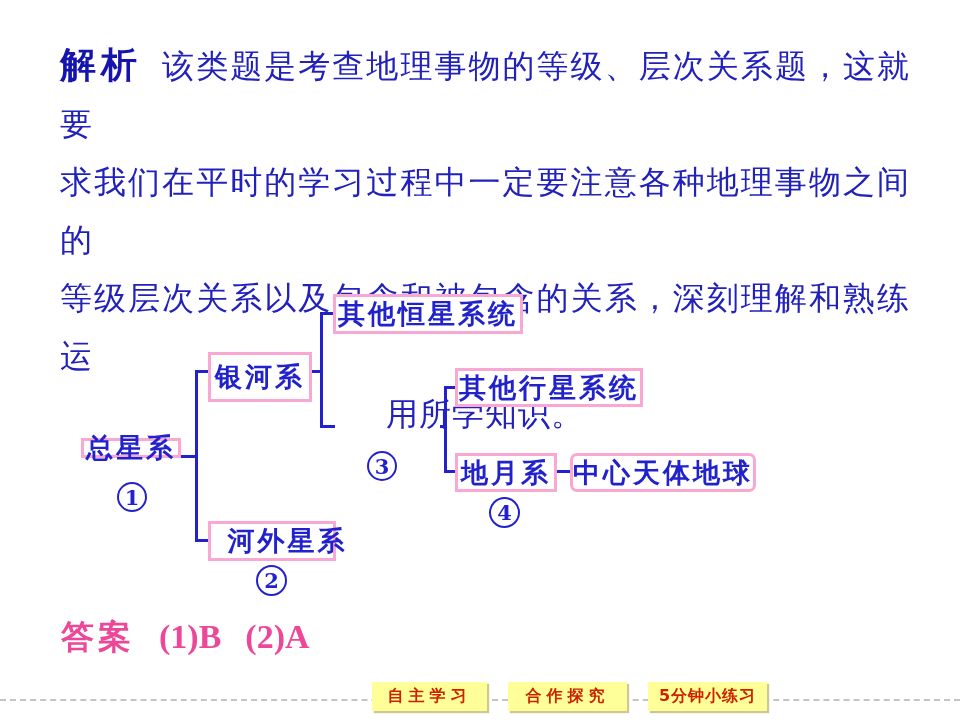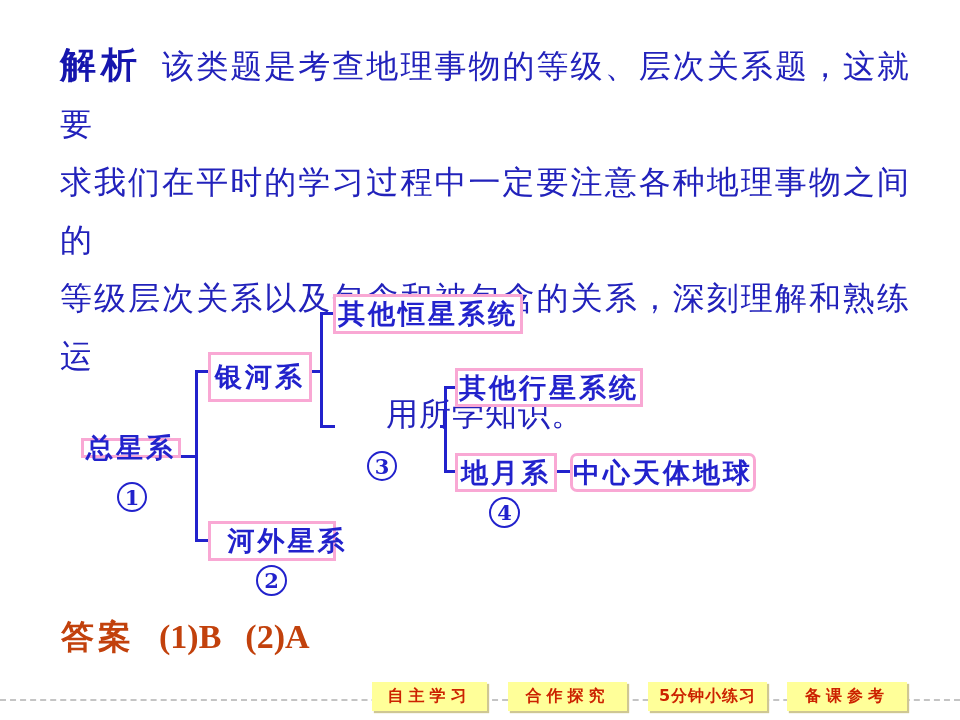--- a/index.html
+++ b/index.html
@@ -85,21 +85,21 @@
   .c7  { left: 440px; top: 425px; width: 7px;  }
   .v3  { left: 444px; top: 386px; height: 87px; }
   .c8  { left: 447px; top: 386px; width: 8px;  }
   .c9  { left: 447px; top: 470px; width: 8px;  }
   .c10 { left: 557px; top: 470px; width: 13px; }
 
   
   .answer {
     position: absolute;
     left: 61px; top: 615px;
-    color: #c2410c;
+    color: #ec4899;
     white-space: nowrap;
   }
   .answer-label {
     font-family: "DejaVu Sans", "Liberation Sans", sans-serif;
     font-weight: bold;
     font-size: 33px;
     letter-spacing: 4px;
     margin-right: 24px;
   }
   .answer-item {
@@ -179,15 +179,14 @@
   </div>
 
   <div class="answer">
     <span class="answer-label">答案</span><span class="answer-item">(1)B</span><span class="answer-item">(2)A</span>
   </div>
 
   <div class="footer-dash"></div>
   <div class="fbtn fb1">自主学习</div>
   <div class="fbtn fb2">合作探究</div>
   <div class="fbtn fb3">5分钟小练习</div>
-  <div class="fbtn fb4">备课参考</div>
 
 </div>
 
 </body></html>

